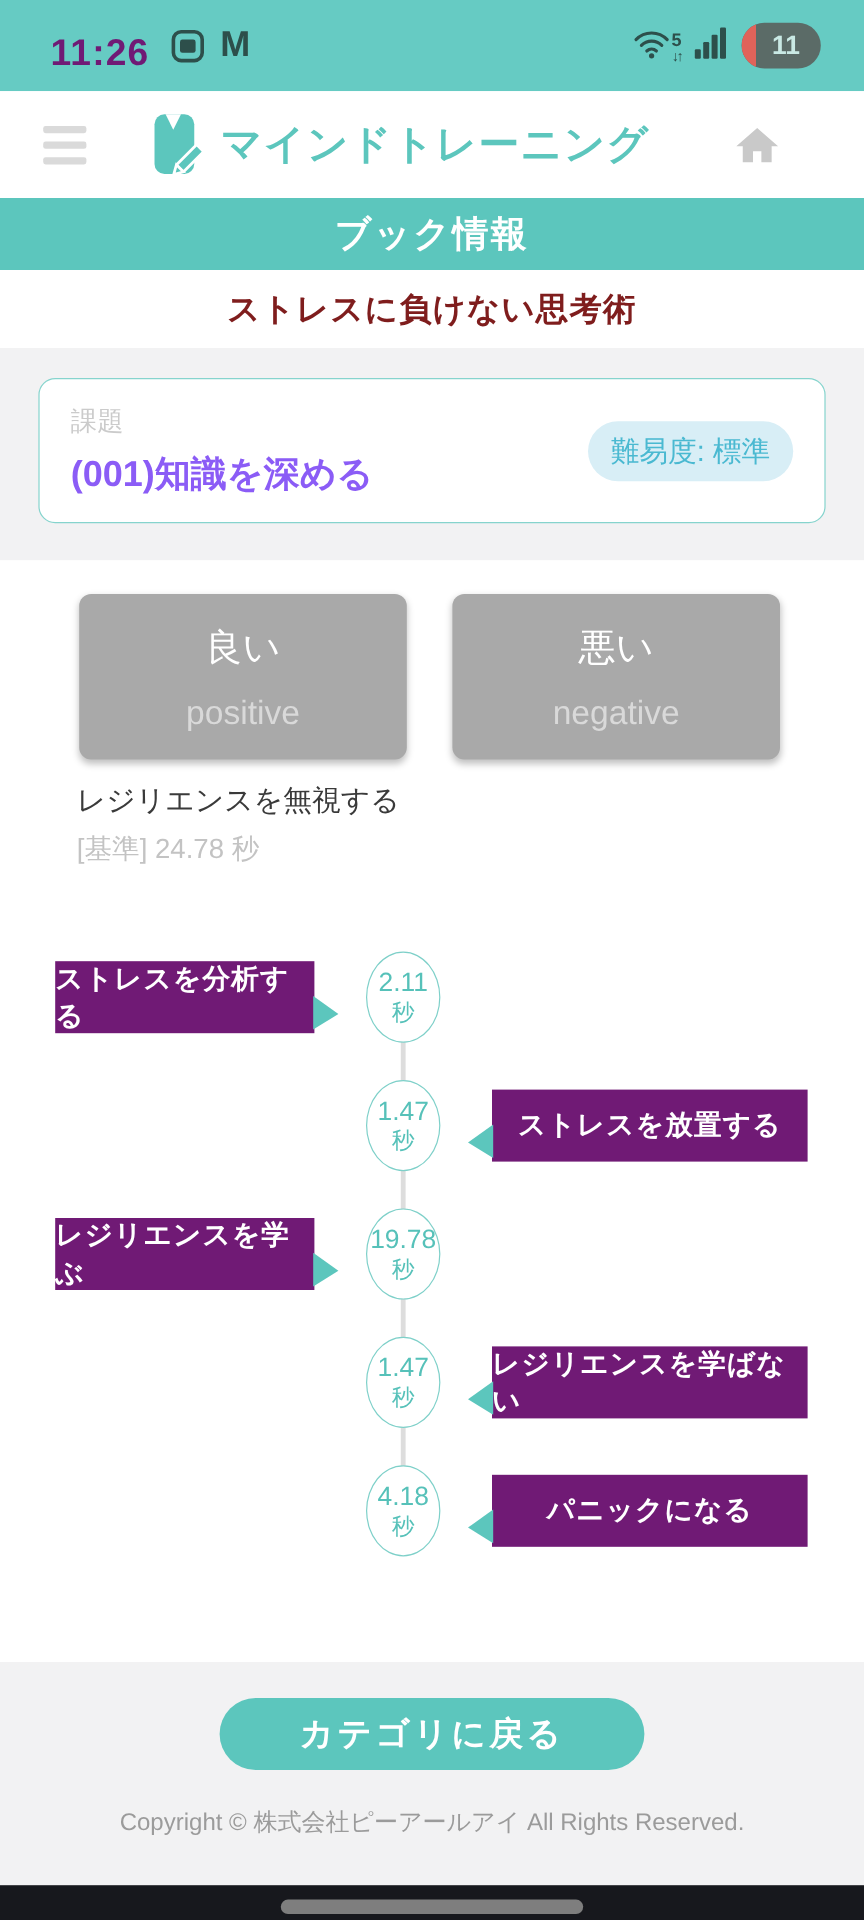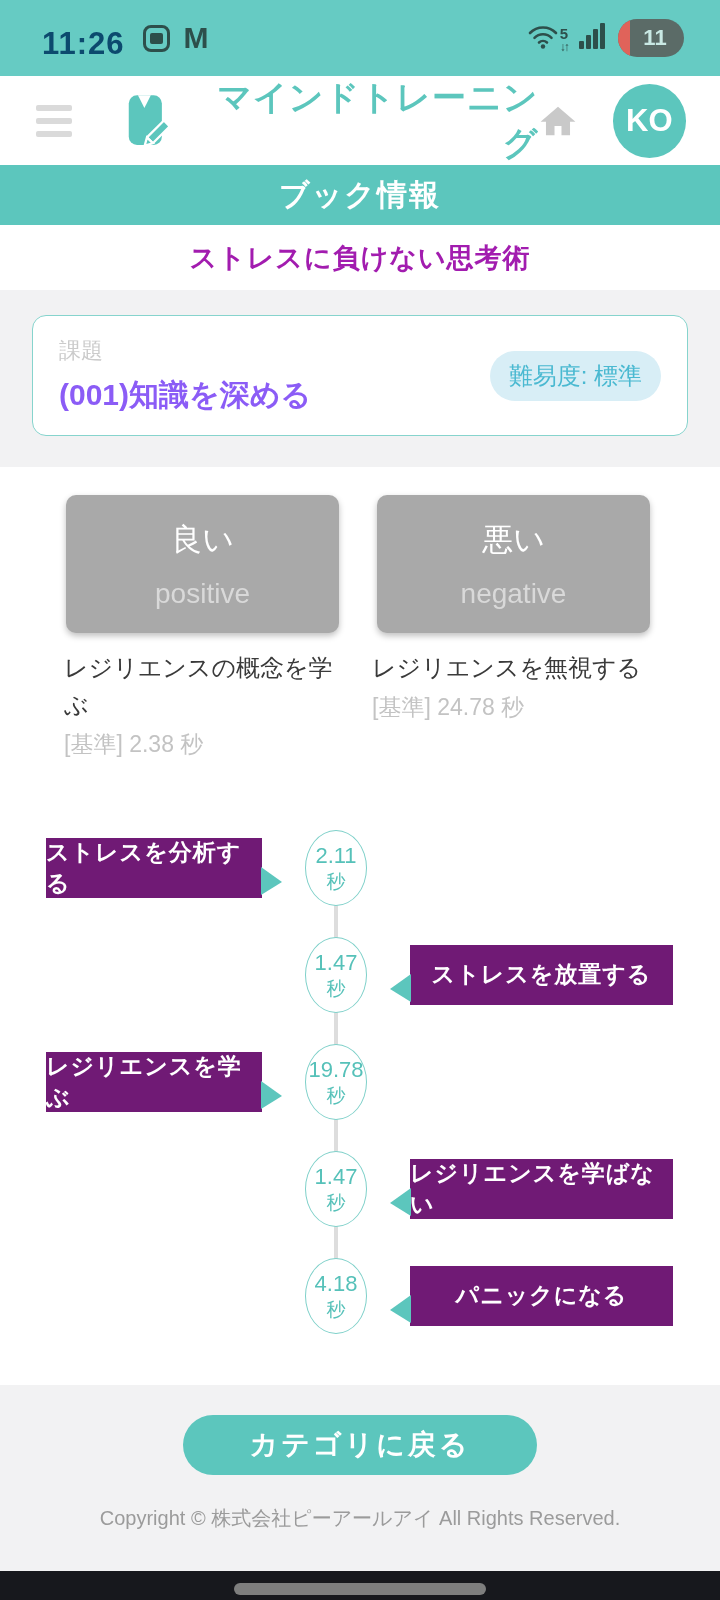--- a/index.html
+++ b/index.html
@@ -1,21 +1,21 @@
 <!DOCTYPE html>
 <html><head>
 <meta charset="utf-8">
 <style>
   * { margin:0; padding:0; box-sizing:border-box; }
   body { background:#444; font-family:"Liberation Sans","DejaVu Sans",sans-serif; }
   .screen { width:720px; height:1600px; margin:0 auto; background:#fff; position:relative; overflow:hidden; }
 
   
   .status-bar { height:76px; background:#66cbc3; display:flex; align-items:center; padding:0 36px 0 42px; }
-  .sb-time { font-size:31px; font-weight:bold; color:#0c4a6e; letter-spacing:1px;margin-top:12px; }
+  .sb-time { font-size:31px; font-weight:bold; color:#701a75; letter-spacing:1px;margin-top:12px; }
   .sb-left { display:flex; align-items:center; gap:14px; margin-left:18px; }
   .scan-icon { width:27px; height:27px; border:3px solid #2d4f4b; border-radius:8px; display:flex; align-items:center; justify-content:center; }
   .scan-dot { width:13px; height:11px; background:#2d4f4b; border-radius:2px; }
   .gmail-icon { font-size:30px; font-weight:bold; color:#2d4f4b; line-height:1; }
   .sb-right { margin-left:auto; display:flex; align-items:center; gap:10px; }
   .wifi-wrap { display:flex; align-items:flex-start; }
   .wifi-meta { display:flex; flex-direction:column; align-items:center; margin-left:1px; margin-top:2px; }
   .wifi-gen { font-size:15px; font-weight:bold; color:#2d4f4b; line-height:1; }
   .wifi-arrows { font-size:12px; color:#2d4f4b; line-height:1; letter-spacing:-2px; }
   .battery { position:relative; width:66px; height:38px; border-radius:19px; background:#5b6b67; overflow:hidden; display:flex; align-items:center; justify-content:center; }
@@ -28,21 +28,21 @@
   .hamburger span { display:block; height:6px; background:#dadada; border-radius:2px; }
   .app-icon { margin-left:54px; display:flex; }
   .app-title { color:#5cc6bd; font-size:34px; font-weight:bold; margin-left:12px; letter-spacing:1px; }
   .header-spacer { flex:1; }
   .home-icon { margin-right:36px; display:flex; cursor:pointer; }
   .avatar { width:74px; height:74px; border-radius:50%; background:#5cc6bd; color:#fff; font-size:31px; font-weight:bold; display:flex; align-items:center; justify-content:center; cursor:pointer; }
 
   
   .banner { height:60px; background:#5cc6bd; color:#fff; font-size:30px; font-weight:bold; display:flex; align-items:center; justify-content:center; letter-spacing:2px; }
   .book-title-row { height:65px; background:#fff; display:flex; align-items:center; justify-content:center; }
-  .book-title { font-size:27px; font-weight:bold; color:#a21caf; letter-spacing:1px; }
+  .book-title { font-size:27px; font-weight:bold; color:#7f1d1d; letter-spacing:1px; }
 
   
   .task-section { height:177px; background:#f2f2f3; padding:25px 32px 0; }
   .task-card { height:121px; background:#fff; border:1px solid #86d4cd; border-radius:14px; display:flex; align-items:center; justify-content:space-between; padding:0 26px; }
   .task-label { font-size:22px; color:#cbcbcb; margin-bottom:9px; }
   .task-name { font-size:30px; font-weight:bold; color:#8b5cf6; }
   .difficulty-badge { background:#d8eef6; color:#4ab9d1; font-size:24px; padding:9px 19px; border-radius:25px; white-space:nowrap; }
 
   
   .main { height:918px; background:#fff; }
@@ -132,21 +132,20 @@
         </g>
       </svg>
     </span>
     <span class="app-title">マインドトレーニング</span>
     <span class="header-spacer"></span>
     <span class="home-icon">
       <svg width="38" height="32" viewBox="0 0 24 20">
         <path d="M12 1 L23 10.5 H19.6 V19 H14.2 V13.2 H9.8 V19 H4.4 V10.5 H1 Z" fill="#c9c9c9"></path>
       </svg>
     </span>
-    <span class="avatar">KO</span>
   </div>
 
   <div class="banner">
     <span>ブック情報</span>
   </div>
 
   <div class="book-title-row">
     <span class="book-title">ストレスに負けない思考術</span>
   </div>
 
@@ -168,24 +167,20 @@
         <span class="choice-sub">positive</span>
       </button>
       <button class="choice-btn">
         <span class="choice-label">悪い</span>
         <span class="choice-sub">negative</span>
       </button>
     </div>
 
     <div class="desc-row">
       <div class="desc-col">
-        <div class="desc-text">レジリエンスの概念を学ぶ</div>
-        <div class="baseline-text">[基準] 2.38 秒</div>
-      </div>
-      <div class="desc-col">
         <div class="desc-text">レジリエンスを無視する</div>
         <div class="baseline-text">[基準] 24.78 秒</div>
       </div>
     </div>
 
     <div class="timeline">
       <div class="t-line"></div>
 
       <div class="t-row">
         <div class="t-bubble left">ストレスを分析する</div>

